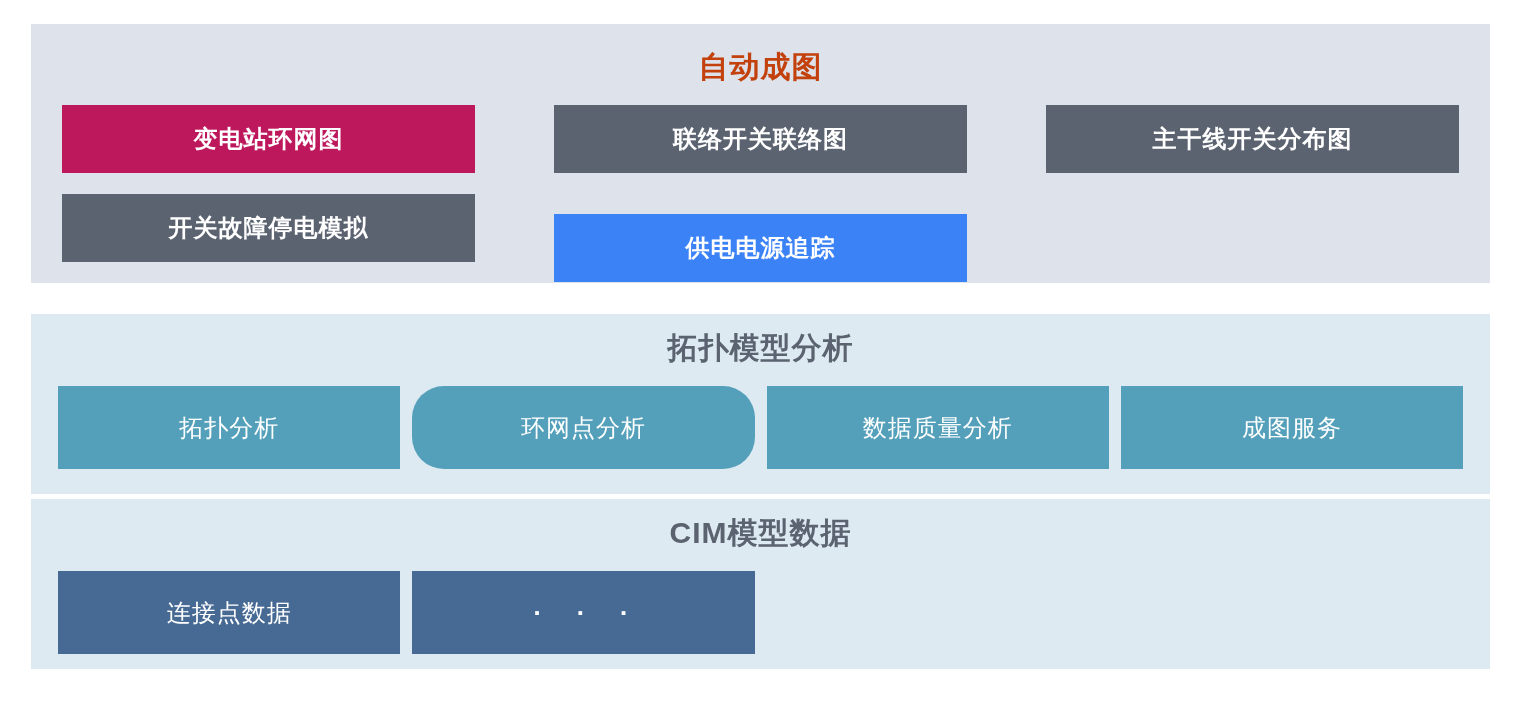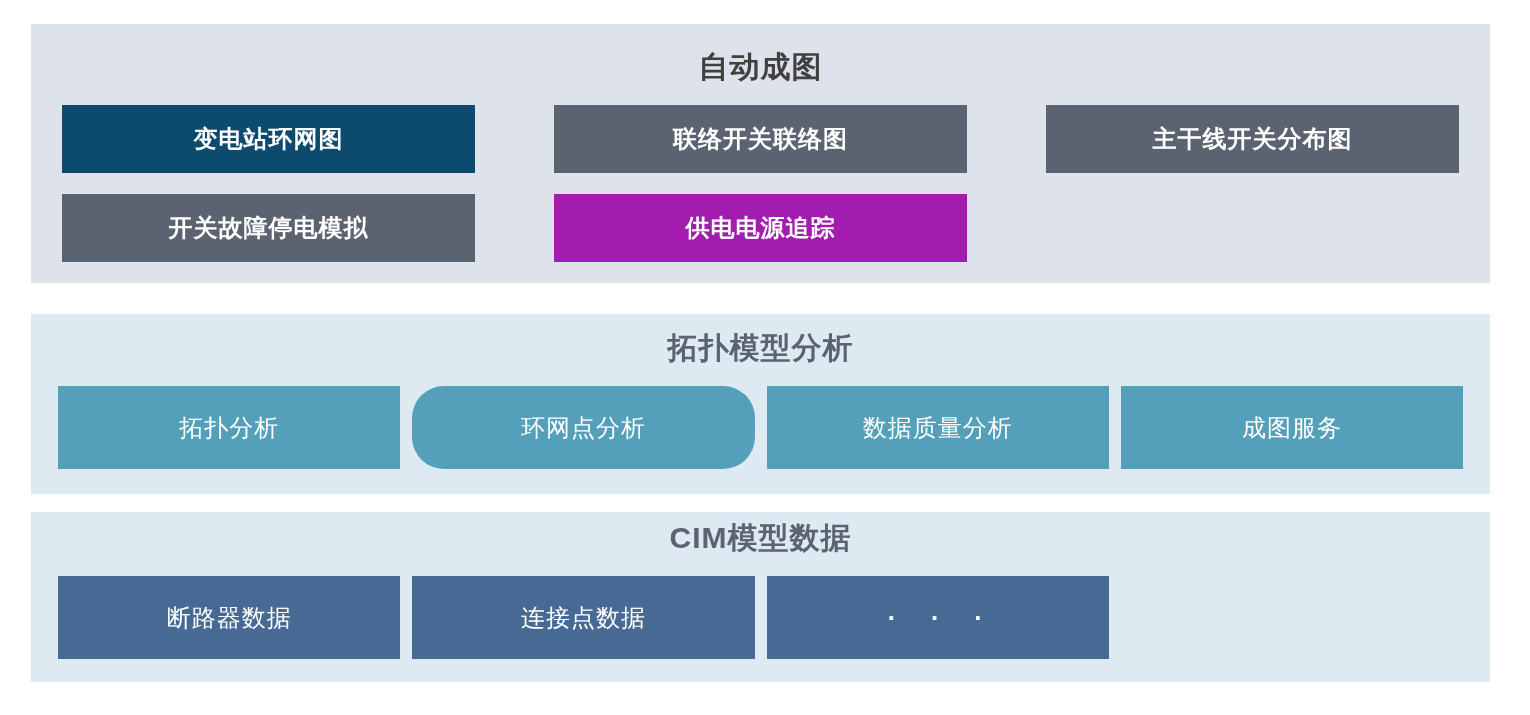--- a/index.html
+++ b/index.html
@@ -16,21 +16,21 @@
     overflow: hidden;
   }
   .panel {
     position: absolute;
     left: 31px;
     width: 1459px;
     box-sizing: border-box;
   }
   .panel-1 { top: 24px;  height: 259px; padding-top: 25px; }
   .panel-2 { top: 314px; height: 180px; padding-top: 16px; }
-  .panel-3 { top: 512px; height: 170px; padding-top: 8px; }
+  .panel-3 { top: 499px; height: 170px; padding-top: 16px; }
   .panel-title {
     margin: 0;
     text-align: center;
     font-size: 30px;
     line-height: 36px;
     font-weight: bold;
     letter-spacing: 1px;
   }
   .grid {
     display: grid;
@@ -59,42 +59,41 @@
   .box-tall  { height: 68px; font-weight: bold; }
   .box-mid   { height: 83px; font-weight: normal; }
   .box-ellipsis { font-weight: bold; font-size: 26px; letter-spacing: 6px; }
 </style>
 </head>
 <body>
 
 <div class="canvas">
 
   <section class="panel panel-1" style="background: rgb(222, 226, 234);">
-    <h2 class="panel-title" style="color: #404040;">自动成图</h2>
+    <h2 class="panel-title" style="color: #c2410c;">自动成图</h2>
     <div class="grid grid-3">
-      <div class="box box-tall" style="background: #0c4a6e;">变电站环网图</div>
+      <div class="box box-tall" style="background: #be185d;">变电站环网图</div>
       <div class="box box-tall" style="background: rgb(91, 99, 113);">联络开关联络图</div>
       <div class="box box-tall" style="background: rgb(91, 99, 113);">主干线开关分布图</div>
       <div class="box box-tall" style="background: rgb(91, 99, 113); text-align: right;">开关故障停电模拟</div>
-      <div class="box box-tall" style="background: #a21caf;">供电电源追踪</div>
+      <div class="box box-tall" style="background: #3b82f6; margin-top: 20px;">供电电源追踪</div>
     </div>
   </section>
 
   <section class="panel panel-2" style="background: rgb(222, 234, 242);">
     <h2 class="panel-title" style="color: rgb(91, 99, 112);">拓扑模型分析</h2>
     <div class="grid grid-4">
       <div class="box box-mid" style="background: rgb(84, 160, 186);">拓扑分析</div>
       <div class="box box-mid" style="background: rgb(84, 160, 186); border-radius: 32px;">环网点分析</div>
       <div class="box box-mid" style="background: rgb(84, 160, 186);">数据质量分析</div>
       <div class="box box-mid" style="background: rgb(84, 160, 186);">成图服务</div>
     </div>
   </section>
 
   <section class="panel panel-3" style="background: rgb(222, 234, 242);">
     <h2 class="panel-title" style="color: rgb(91, 99, 112);">CIM模型数据</h2>
     <div class="grid grid-4">
-      <div class="box box-mid" style="background: rgb(70, 106, 147);">断路器数据</div>
       <div class="box box-mid" style="background: rgb(70, 106, 147); text-align: right;">连接点数据</div>
       <div class="box box-mid box-ellipsis" style="background: rgb(70, 106, 147);">· · ·</div>
     </div>
   </section>
 
 </div>
 
 </body></html>

